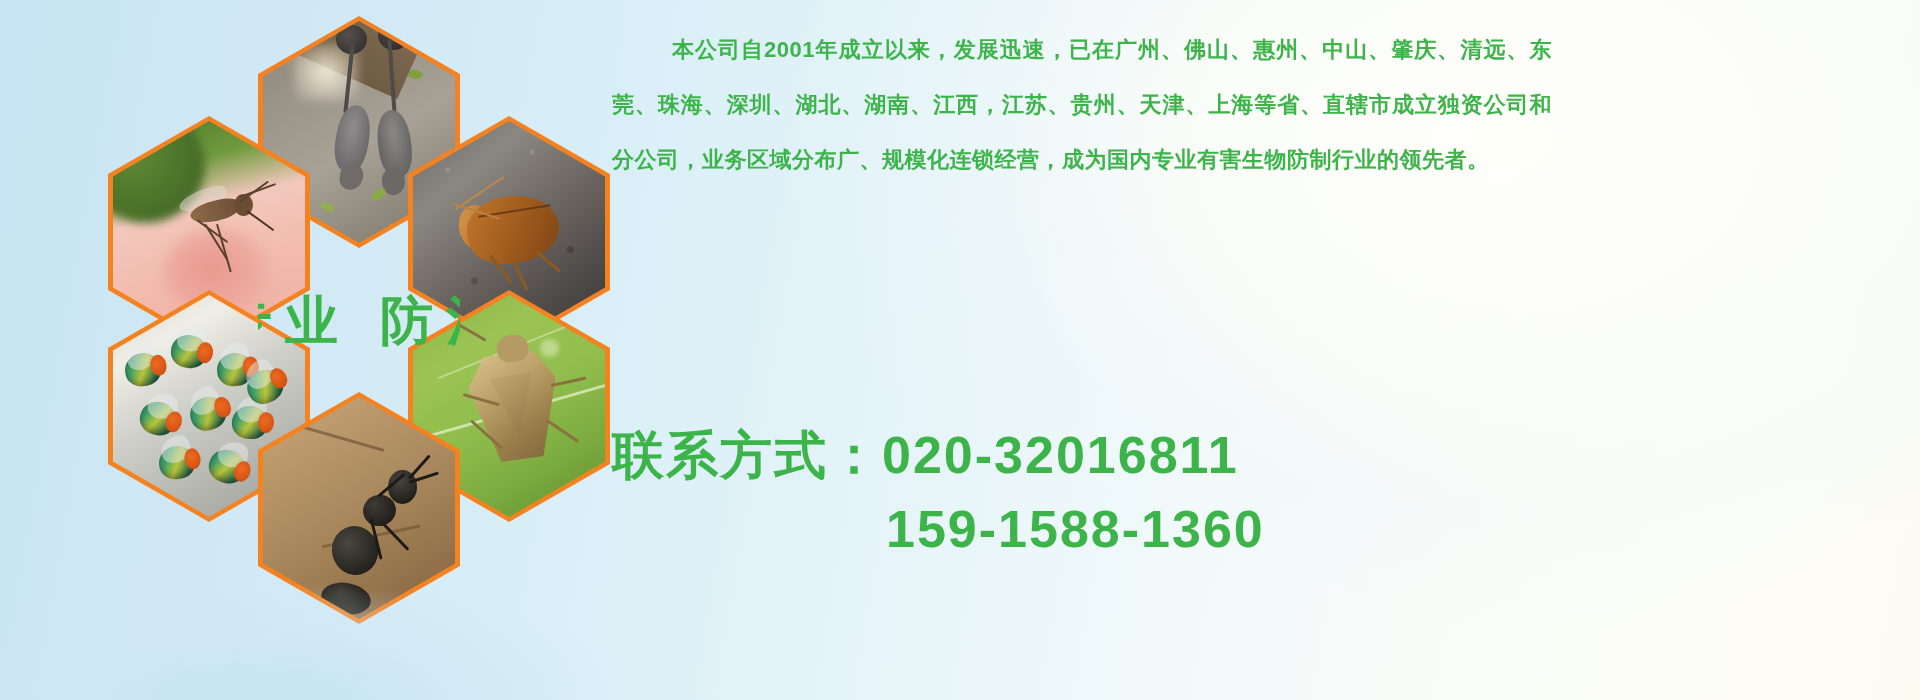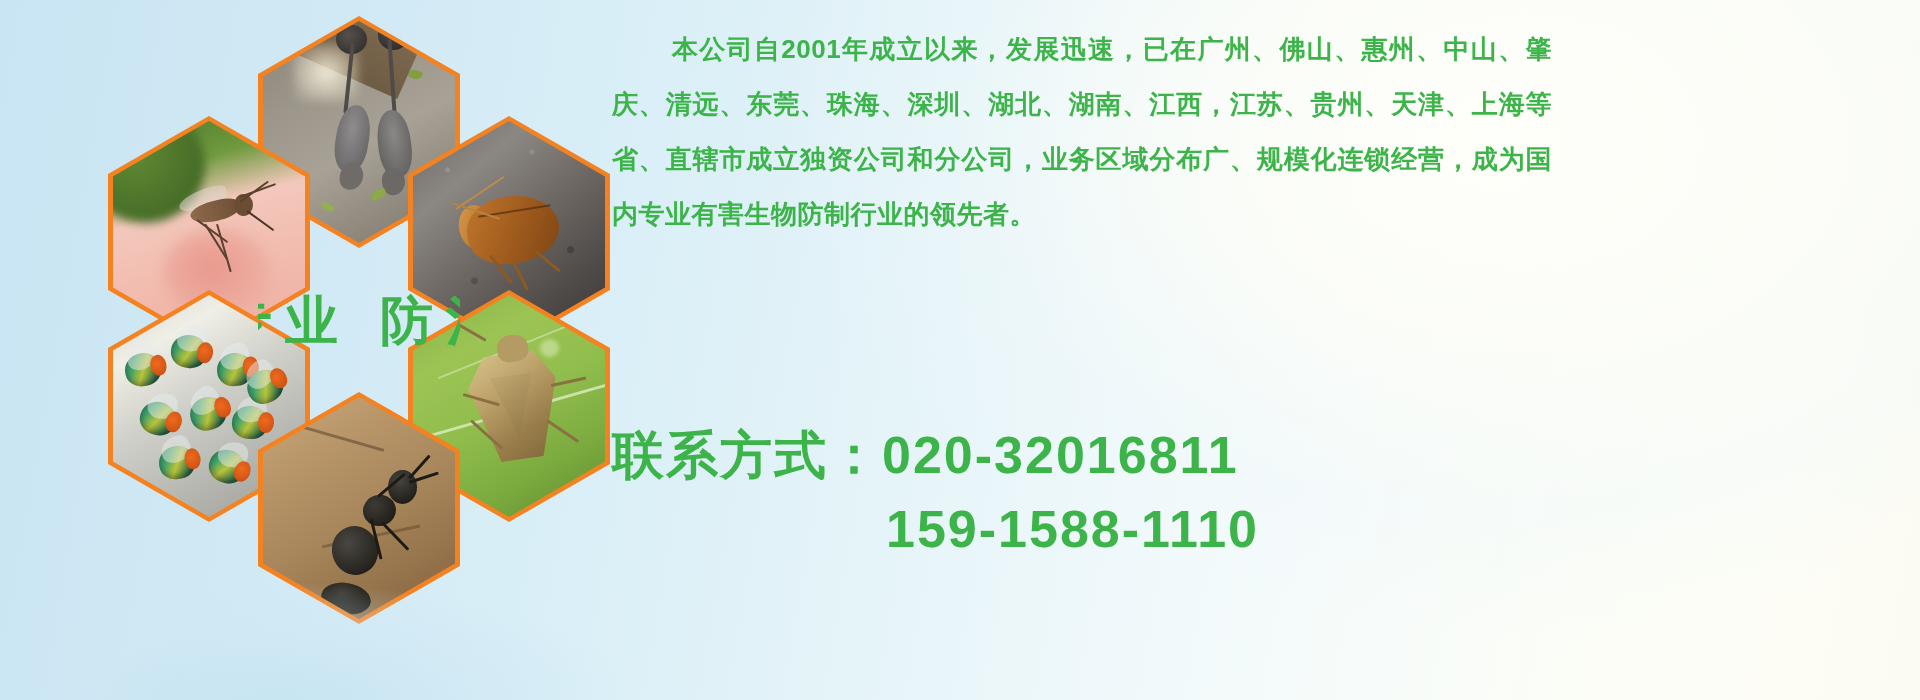--- a/index.html
+++ b/index.html
@@ -164,21 +164,21 @@
   .art-stink .s3{left:70%;top:56%;width:20%;transform:rotate(34deg);}
   .art-stink .s4{left:72%;top:40%;width:19%;transform:rotate(-12deg);}
   .art-stink .s5{left:38%;top:20%;width:18%;transform:rotate(-150deg);}
 
   
   .copy{
     position:absolute; left:612px; top:22px; width:940px;
   }
   .copy p{
     color:#3cb44a;
-    font-size:26px;
+    font-size:22px;
     font-weight:bold;
     line-height:55px;
     text-indent:60px;
     text-align:justify;
     text-align-last:left;
     letter-spacing:.5px;
   }
   .contact{
     position:absolute; left:612px; top:418px; width:960px;
     color:#3cb44a; font-weight:bold;
@@ -305,16 +305,16 @@
     </div>
 
   </div>
 
   <div class="copy">
     <p>本公司自2001年成立以来，发展迅速，已在广州、佛山、惠州、中山、肇庆、清远、东莞、珠海、深圳、湖北、湖南、江西，江苏、贵州、天津、上海等省、直辖市成立独资公司和分公司，业务区域分布广、规模化连锁经营，成为国内专业有害生物防制行业的领先者。</p>
   </div>
 
   <div class="contact">
     <div class="row">联系方式：020-32016811</div>
-    <div class="row second">159-1588-1110</div>
+    <div class="row second">159-1588-1360</div>
   </div>
 
 </div>
 
 </body></html>

